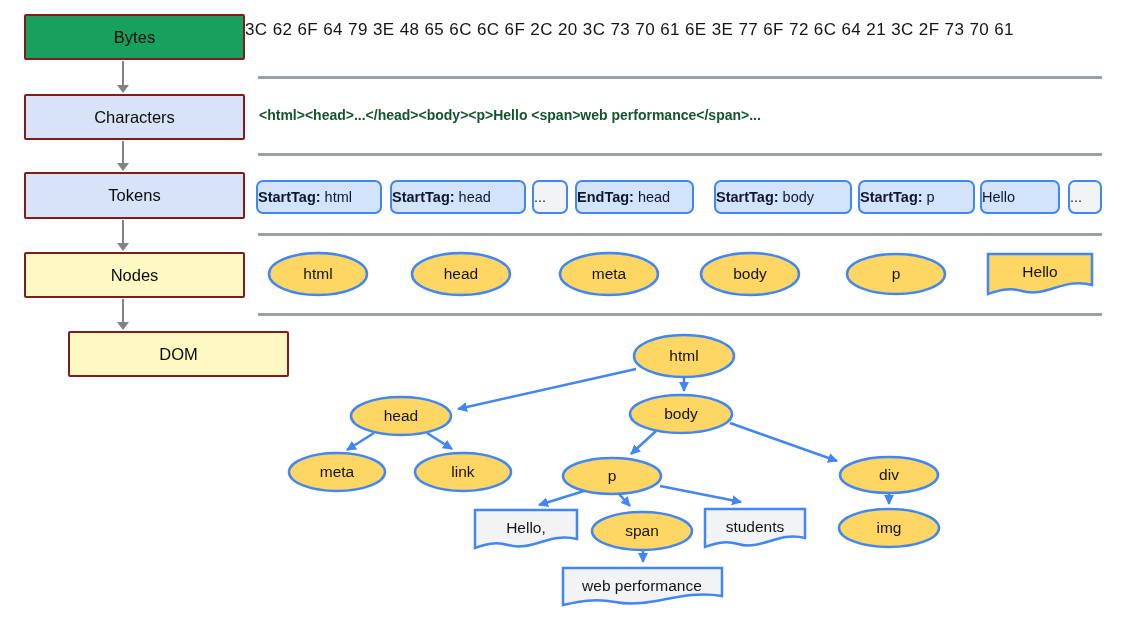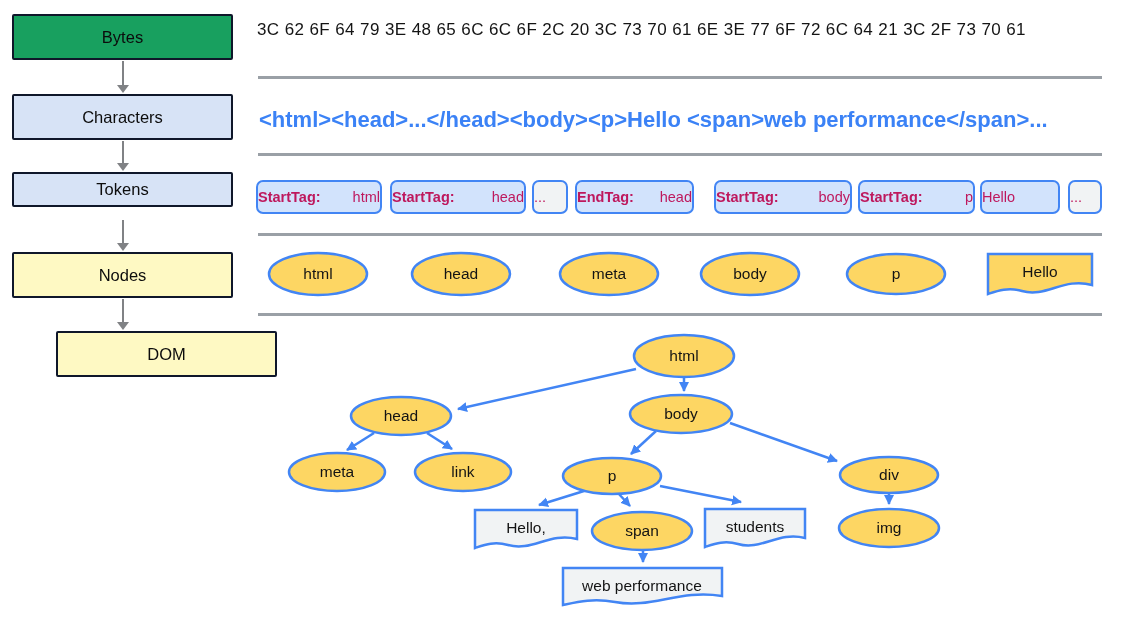--- a/index.html
+++ b/index.html
@@ -2,50 +2,50 @@
 <html><head>
 <meta charset="utf-8">
 <style>
   html,body { margin:0; padding:0; background:#ffffff; }
   .canvas {
     position:relative; width:1123px; height:622px; background:#ffffff;
     font-family:"Liberation Sans", sans-serif; color:#111111; overflow:hidden;
   }
   
   .stage {
-    position:absolute; left:12px; width:221px; height:46px; box-sizing:border-box;
-    border:2px solid #0f172a; border-radius:2px;
+    position:absolute; left:24px; width:221px; height:46px; box-sizing:border-box;
+    border:2px solid #7f1d1d; border-radius:2px;
     display:flex; align-items:center; justify-content:center;
     font-size:16.5px; color:#0c0c0c;
   }
   .stage.green { background:#18a05f; }
   .stage.blue  { background:#d7e3f6; }
   .stage.yellow{ background:#fef9c3; }
   .flow-arrow { position:absolute; left:115px; width:16px; }
   .flow-arrow .shaft { position:absolute; left:7px; top:0; width:2px; background:#808285; }
   .flow-arrow .head {
     position:absolute; left:2px; bottom:0; width:0; height:0;
     border-left:6px solid transparent; border-right:6px solid transparent;
     border-top:8px solid #808285;
   }
   
   .divider { position:absolute; left:258px; width:844px; height:3px; background:#9aa0a6; }
   .bytes-text {
-    position:absolute; left:257px; top:19px; width:800px;
+    position:absolute; left:245px; top:19px; width:800px;
     font-size:17px; line-height:21.5px; letter-spacing:0.4px; color:#141414;
   }
   .chars-text {
     position:absolute; left:259px; top:107px; width:820px;
-    font-size:22px; font-weight:bold; color:#3b82f6;
+    font-size:14px; font-weight:bold; color:#14532d;
   }
   .chip {
     position:absolute; top:180px; height:34px; box-sizing:border-box;
     background:#d2e3fc; border:2.5px solid #4285f4; border-radius:7px;
-    display:flex; align-items:center; justify-content:space-between;
-    font-size:14.5px; color:#be185d; white-space:nowrap;
+    display:flex; align-items:center; justify-content:flex-start;
+    font-size:14.5px; color:#0f172a; white-space:nowrap;
   }
   .chip.muted { background:#f1f3f4; }
   .chip .lbl { font-weight:bold; margin-right:4px; }
   .chip .lbl:empty { margin-right:0; }
   svg.graph { position:absolute; left:0; top:0; }
   svg.graph text {
     font-family:"Liberation Sans", sans-serif; font-size:15.5px; fill:#141414;
     text-anchor:middle;
   }
   .node-shape { fill:#fdd663; stroke:#4285f4; stroke-width:2.5; }
@@ -64,21 +64,21 @@
     <div class="shaft" style="height:25px;"></div>
       <div class="head"></div>
   </div>
   <div class="stage blue" style="top:94px;">
     <span>Characters</span>
   </div>
   <div class="flow-arrow" style="top:141px; height:30px;">
     <div class="shaft" style="height:23px;"></div>
       <div class="head"></div>
   </div>
-  <div class="stage blue" style="top:172px; height:35px;">
+  <div class="stage blue" style="top:172px; height:47px;">
     <span>Tokens</span>
   </div>
   <div class="flow-arrow" style="top:220px; height:31px;">
     <div class="shaft" style="height:24px;"></div>
       <div class="head"></div>
   </div>
   <div class="stage yellow" style="top:252px;">
     <span>Nodes</span>
   </div>
   <div class="flow-arrow" style="top:299px; height:31px;">

